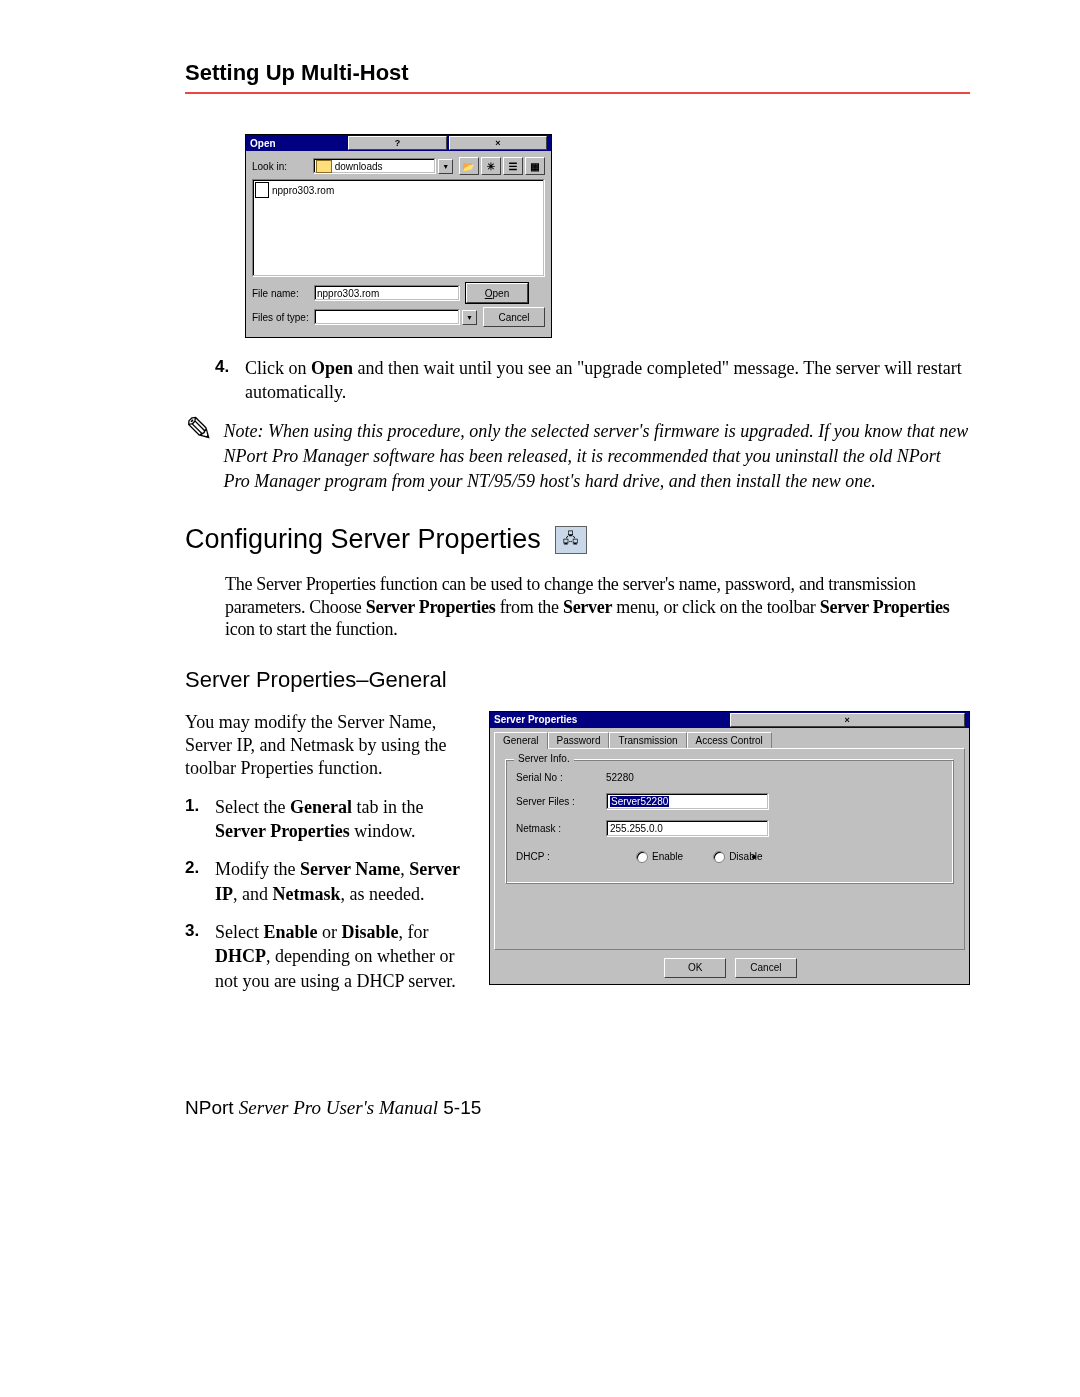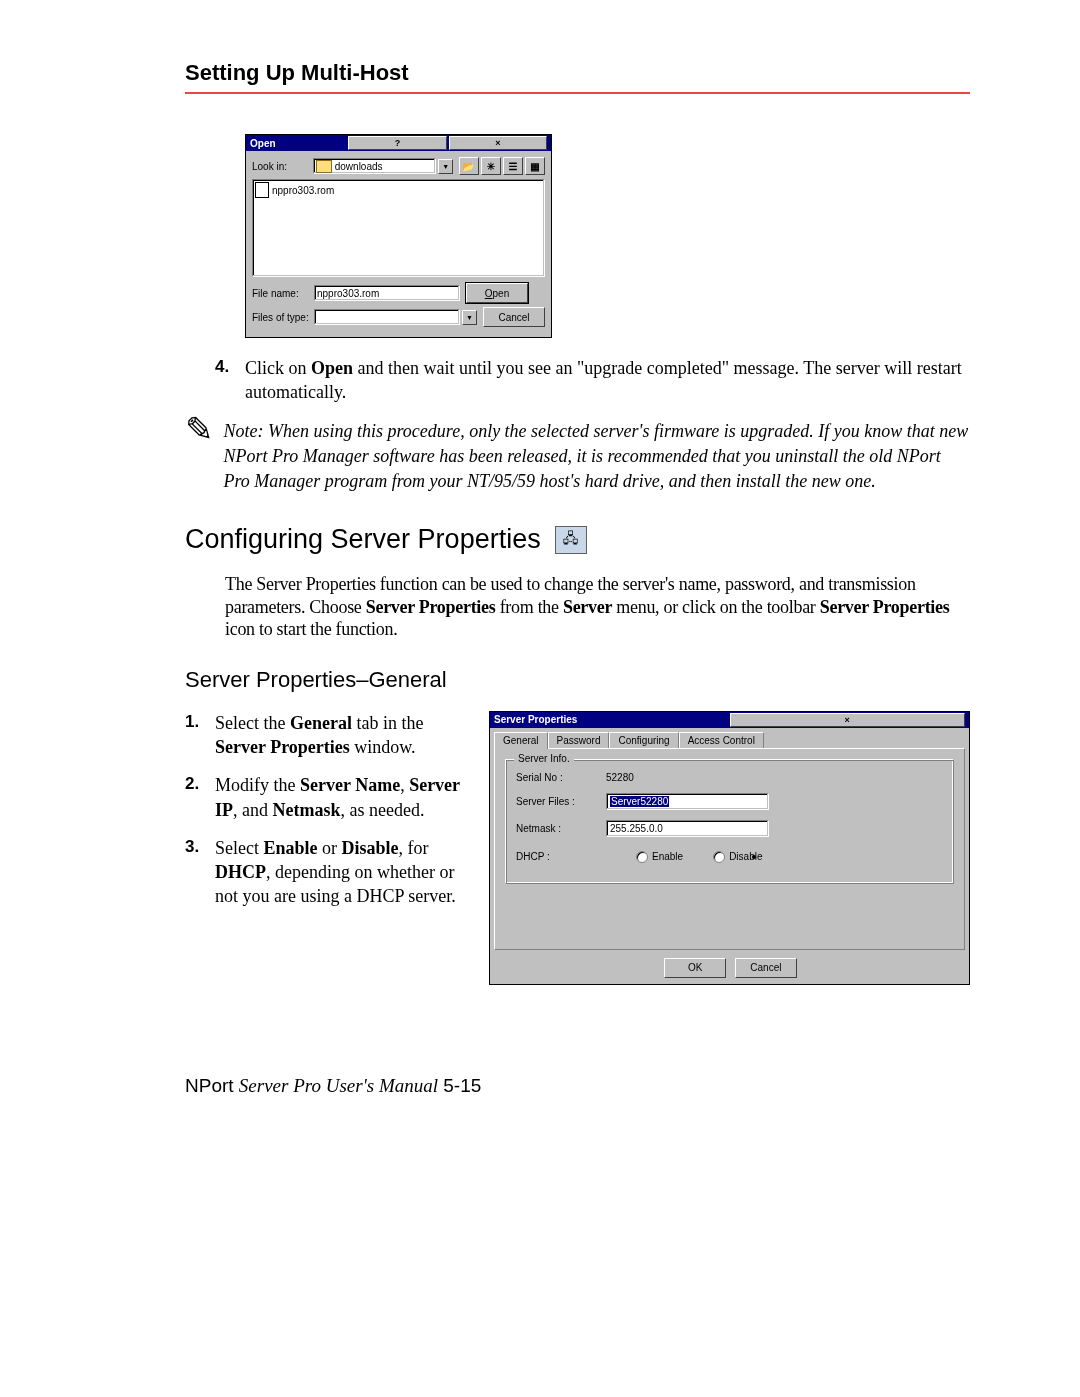--- a/index.html
+++ b/index.html
@@ -301,20 +301,21 @@
   </h2>
 
   <div class="intro">
     <span>The Server Properties function can be used to change the server's name, password, and transmission parameters. Choose </span><b>Server Properties</b><span> from the </span><b>Server</b><span> menu, or click on the toolbar </span><b>Server Properties</b><span> icon to start the function.</span>
   </div>
 
   <h3 class="sub">Server Properties–General</h3>
 
   <div class="two-col">
     <div class="left-col">
+      <p>You may modify the Server Name, Server IP, and Netmask by using the toolbar Properties function.</p>
       <div class="num-para">
         <div class="num">1.</div>
         <div class="txtblk"><span>Select the </span><b>General</b><span> tab in the </span><b>Server Properties</b><span> window.</span></div>
       </div>
       <div class="num-para">
         <div class="num">2.</div>
         <div class="txtblk"><span>Modify the </span><b>Server Name</b><span>, </span><b>Server IP</b><span>, and </span><b>Netmask</b><span>, as needed.</span></div>
       </div>
       <div class="num-para">
         <div class="num">3.</div>
@@ -323,21 +324,21 @@
     </div>
 
     <div class="dlg2">
       <div class="dlg2-title">
         <span>Server Properties</span>
         <span class="tbtn">×</span>
       </div>
       <div class="tabs">
         <div class="tab active">General</div>
         <div class="tab">Password</div>
-        <div class="tab">Configuring</div>
+        <div class="tab">Transmission</div>
         <div class="tab">Access Control</div>
       </div>
       <div class="tab-panel">
         <div class="group">
           <span class="group-title">Server Info.</span>
           <div class="field-row">
             <span class="field-lbl">Serial No :</span>
             <span>52280</span>
           </div>
           <div class="field-row">

